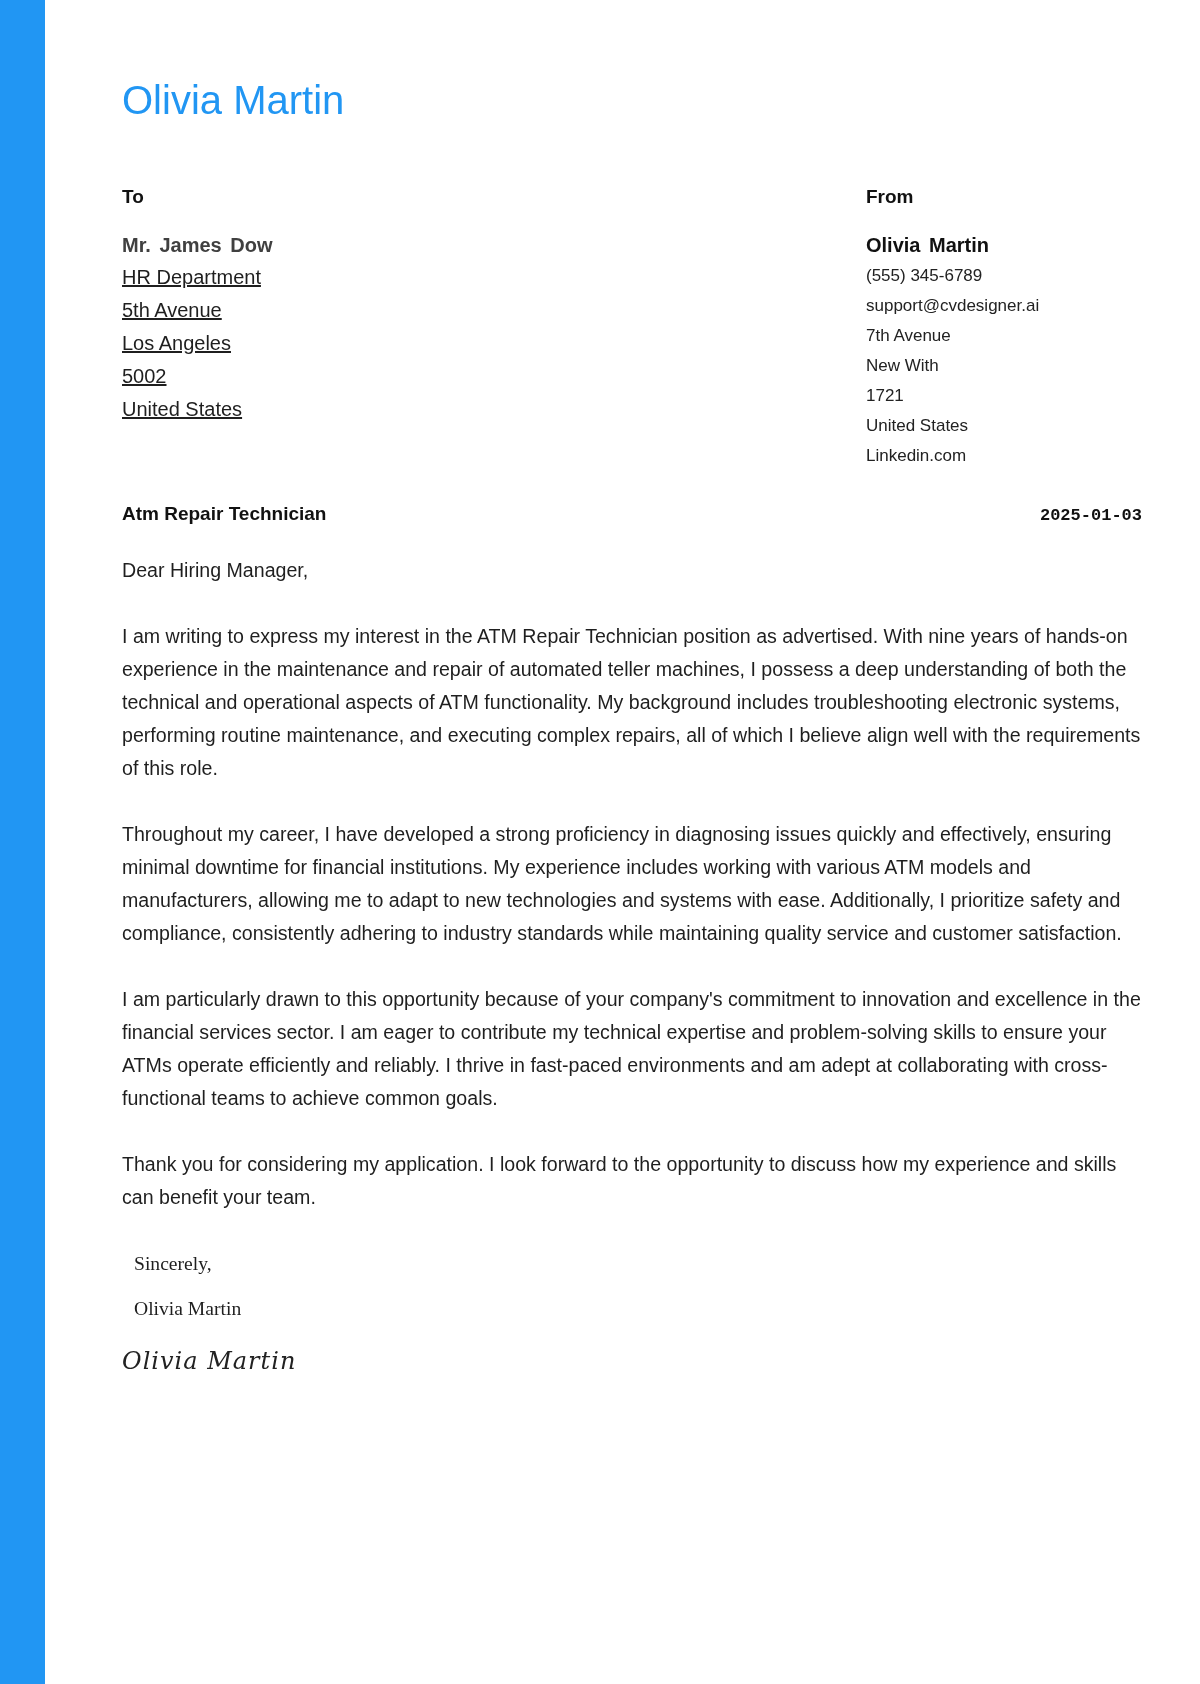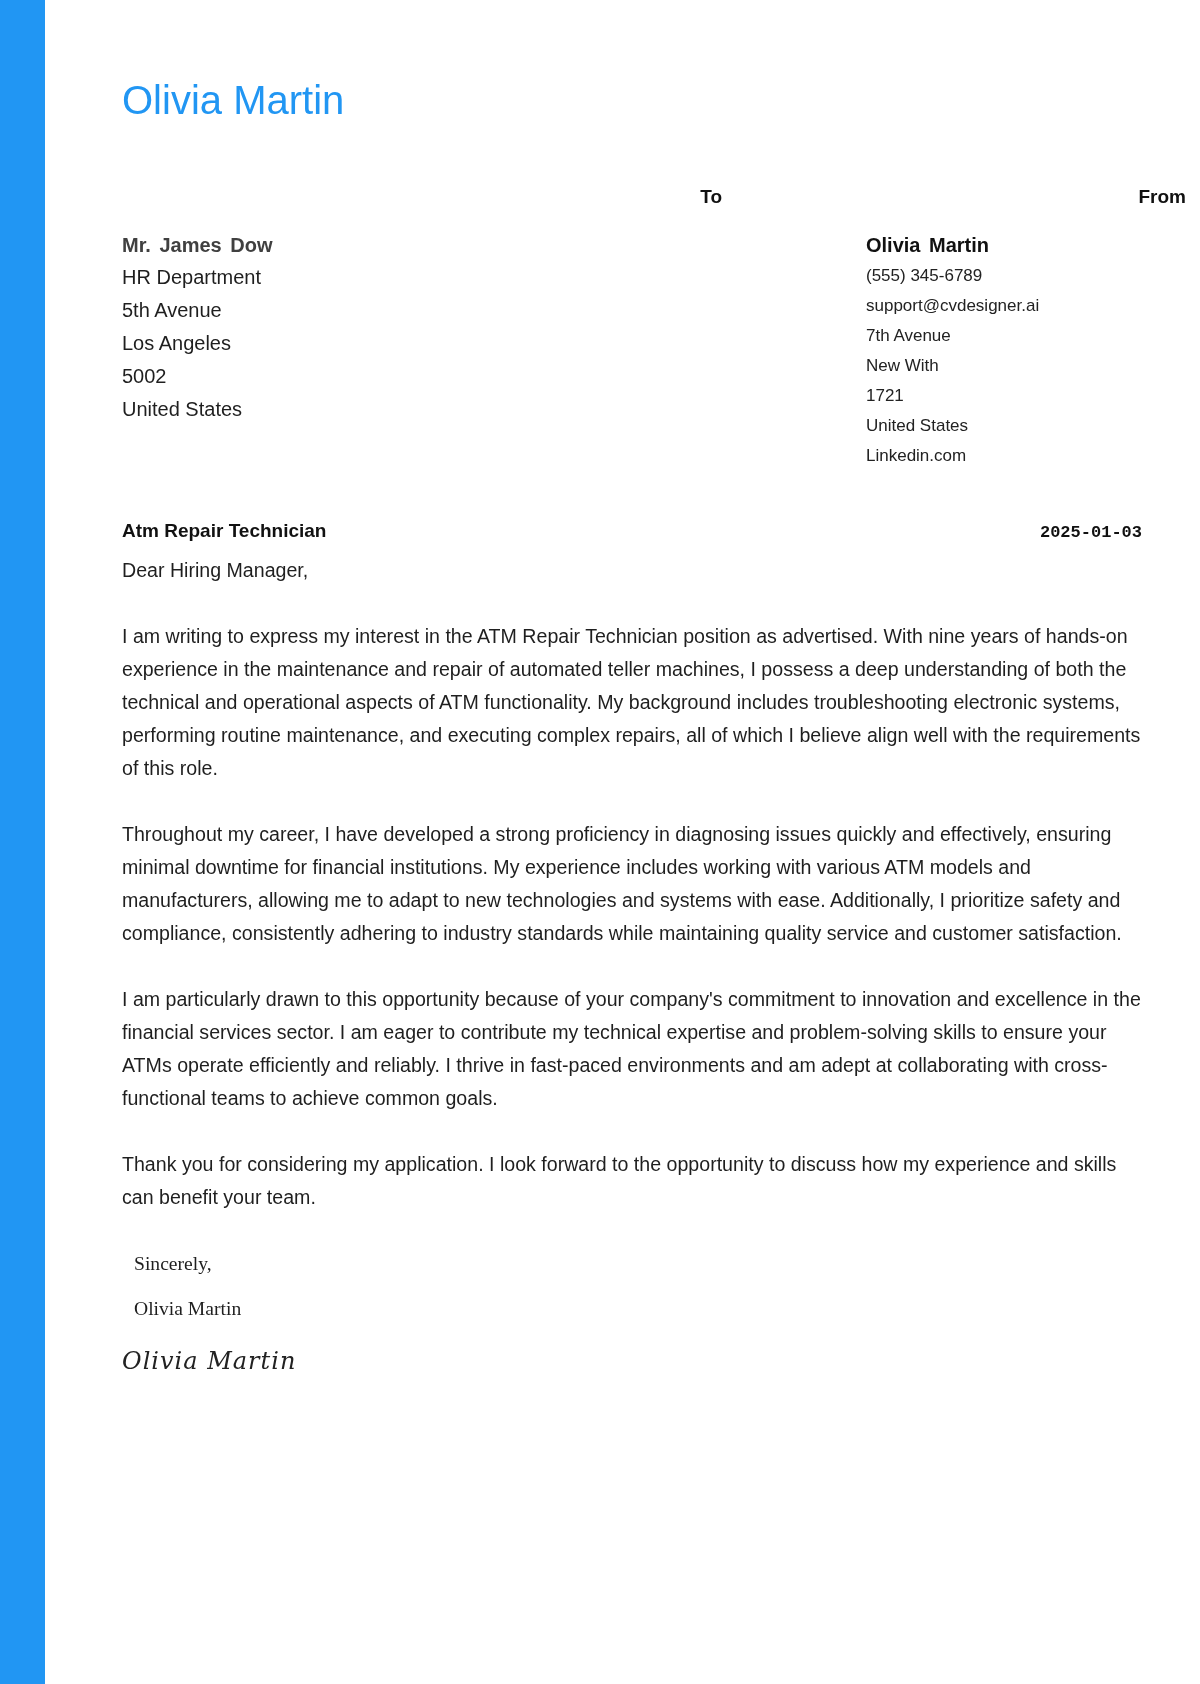--- a/index.html
+++ b/index.html
@@ -6,26 +6,26 @@
   body {
     width: 1200px; height: 1684px; position: relative; overflow: hidden;
     background: #ffffff; color: #1a1a1a;
     font-family: "Liberation Sans", "DejaVu Sans", sans-serif;
   }
   .sidebar { position: absolute; left: 0; top: 0; width: 45px; height: 1684px; background: #2196F3; }
   .page { position: absolute; left: 122px; top: 0; width: 1020px; }
   .title { position: absolute; top: 78px; left: 0; font-size: 40px; color: #2196F3; font-weight: normal; margin: 0; line-height: 1.1; }
   .col-to { position: absolute; top: 184px; left: 0; width: 600px; }
   .col-from { position: absolute; top: 184px; left: 744px; width: 320px; }
-  .label { font-size: 19px; font-weight: bold; color: #111; line-height: 26px; margin-bottom: 20px; text-align: right; }
+  .label { font-size: 19px; font-weight: bold; color: #111; line-height: 26px; margin-bottom: 20px; }
   .to-name { font-size: 20px; font-weight: bold; color: #404040; line-height: 31px; word-spacing: 3px; }
-  .to-line { font-size: 20px; color: #1f1f1f; line-height: 33px; }
+  .to-line { font-size: 20px; color: #1f1f1f; line-height: 33px; text-decoration: underline; }
   .from-name { font-size: 20px; font-weight: bold; color: #111; line-height: 31px; word-spacing: 3px; }
   .from-line { font-size: 17px; color: #222; line-height: 30px; }
-  .subject-row { position: absolute; top: 520px; left: 0; width: 1020px; display: flex; justify-content: space-between; align-items: baseline; }
+  .subject-row { position: absolute; top: 503px; left: 0; width: 1020px; display: flex; justify-content: space-between; align-items: baseline; }
   .subject { font-size: 19px; font-weight: bold; color: #111; }
   .date { font-size: 17px; font-weight: bold; color: #111; font-family: Liberation Mono, monospace; }
   .body { position: absolute; top: 554px; left: 0; width: 1022px; font-size: 19.6px; line-height: 33px; color: #1f1f1f; }
   .body p { margin: 0 0 33px 0; }
   .closing { margin: 12px; font-family: Liberation Serif, serif; }
   .signature { font-family: "DejaVu Serif", serif; font-style: italic; font-size: 24px; color: #222; margin-top: 20px; letter-spacing: 1px; }
 </style>
 </head>
 <body>
 

